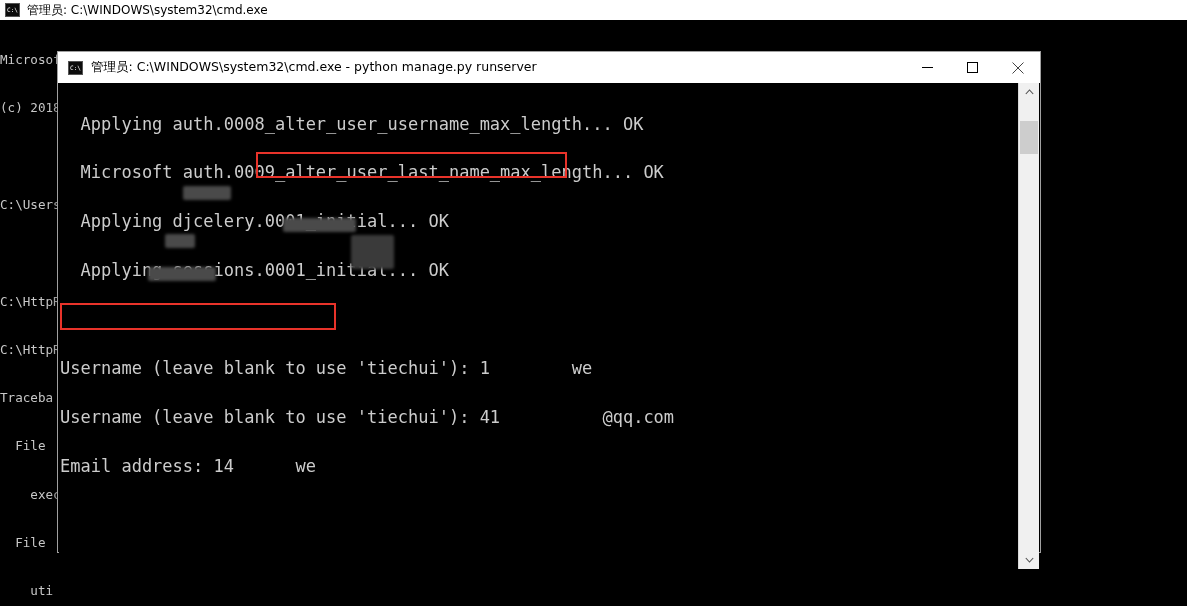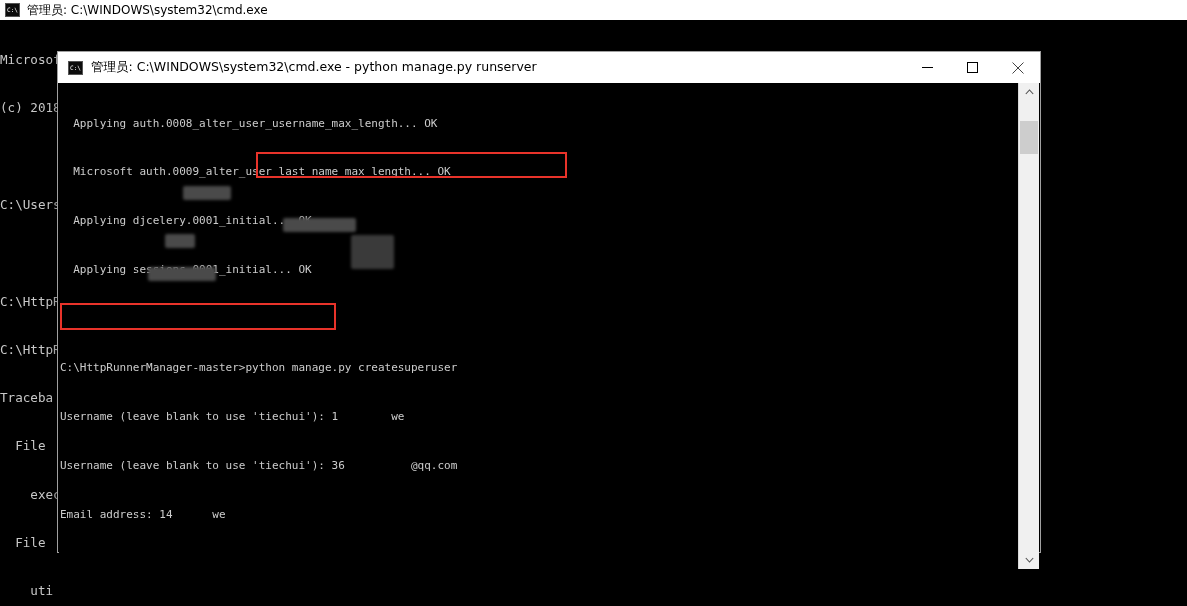--- a/index.html
+++ b/index.html
@@ -119,21 +119,21 @@
   .win-btn svg { display:block; }
 
   #fg-console {
     position: absolute;
     left: 1px; top: 31px;
     width: 960px;
     height: 485px;
     background: #000000;
     color: #cccccc;
     font-family: "DejaVu Sans Mono", "Liberation Mono", monospace;
-    font-size: 11px;
+    font-size: 17px;
     line-height: 16.3px;
     white-space: pre;
     overflow: hidden;
     padding-left: 1px;
     box-sizing: border-box;
   }
   #fg-console .ln { display: block; height: 16.3px; }
 
   
   #fg-scroll {
@@ -261,23 +261,22 @@
       </svg>
     </div>
   </div>
 
   <div id="fg-console">
     <span class="ln">  Applying auth.0008_alter_user_username_max_length... OK</span>
     <span class="ln">  Microsoft auth.0009_alter_user_last_name_max_length... OK</span>
     <span class="ln">  Applying djcelery.0001_initial... OK</span>
     <span class="ln">  Applying sessions.0001_initial... OK</span>
     <span class="ln"></span>
-    <span class="ln">C:\HttpRunnerManager-master&gt;python manage.py createsuperuser</span>
     <span class="ln">Username (leave blank to use 'tiechui'): 1        we</span>
-    <span class="ln">Username (leave blank to use 'tiechui'): 36          @qq.com</span>
+    <span class="ln">Username (leave blank to use 'tiechui'): 41          @qq.com</span>
     <span class="ln">Email address: 14      we</span>
     
     
     
     
     
     
     
     
     

